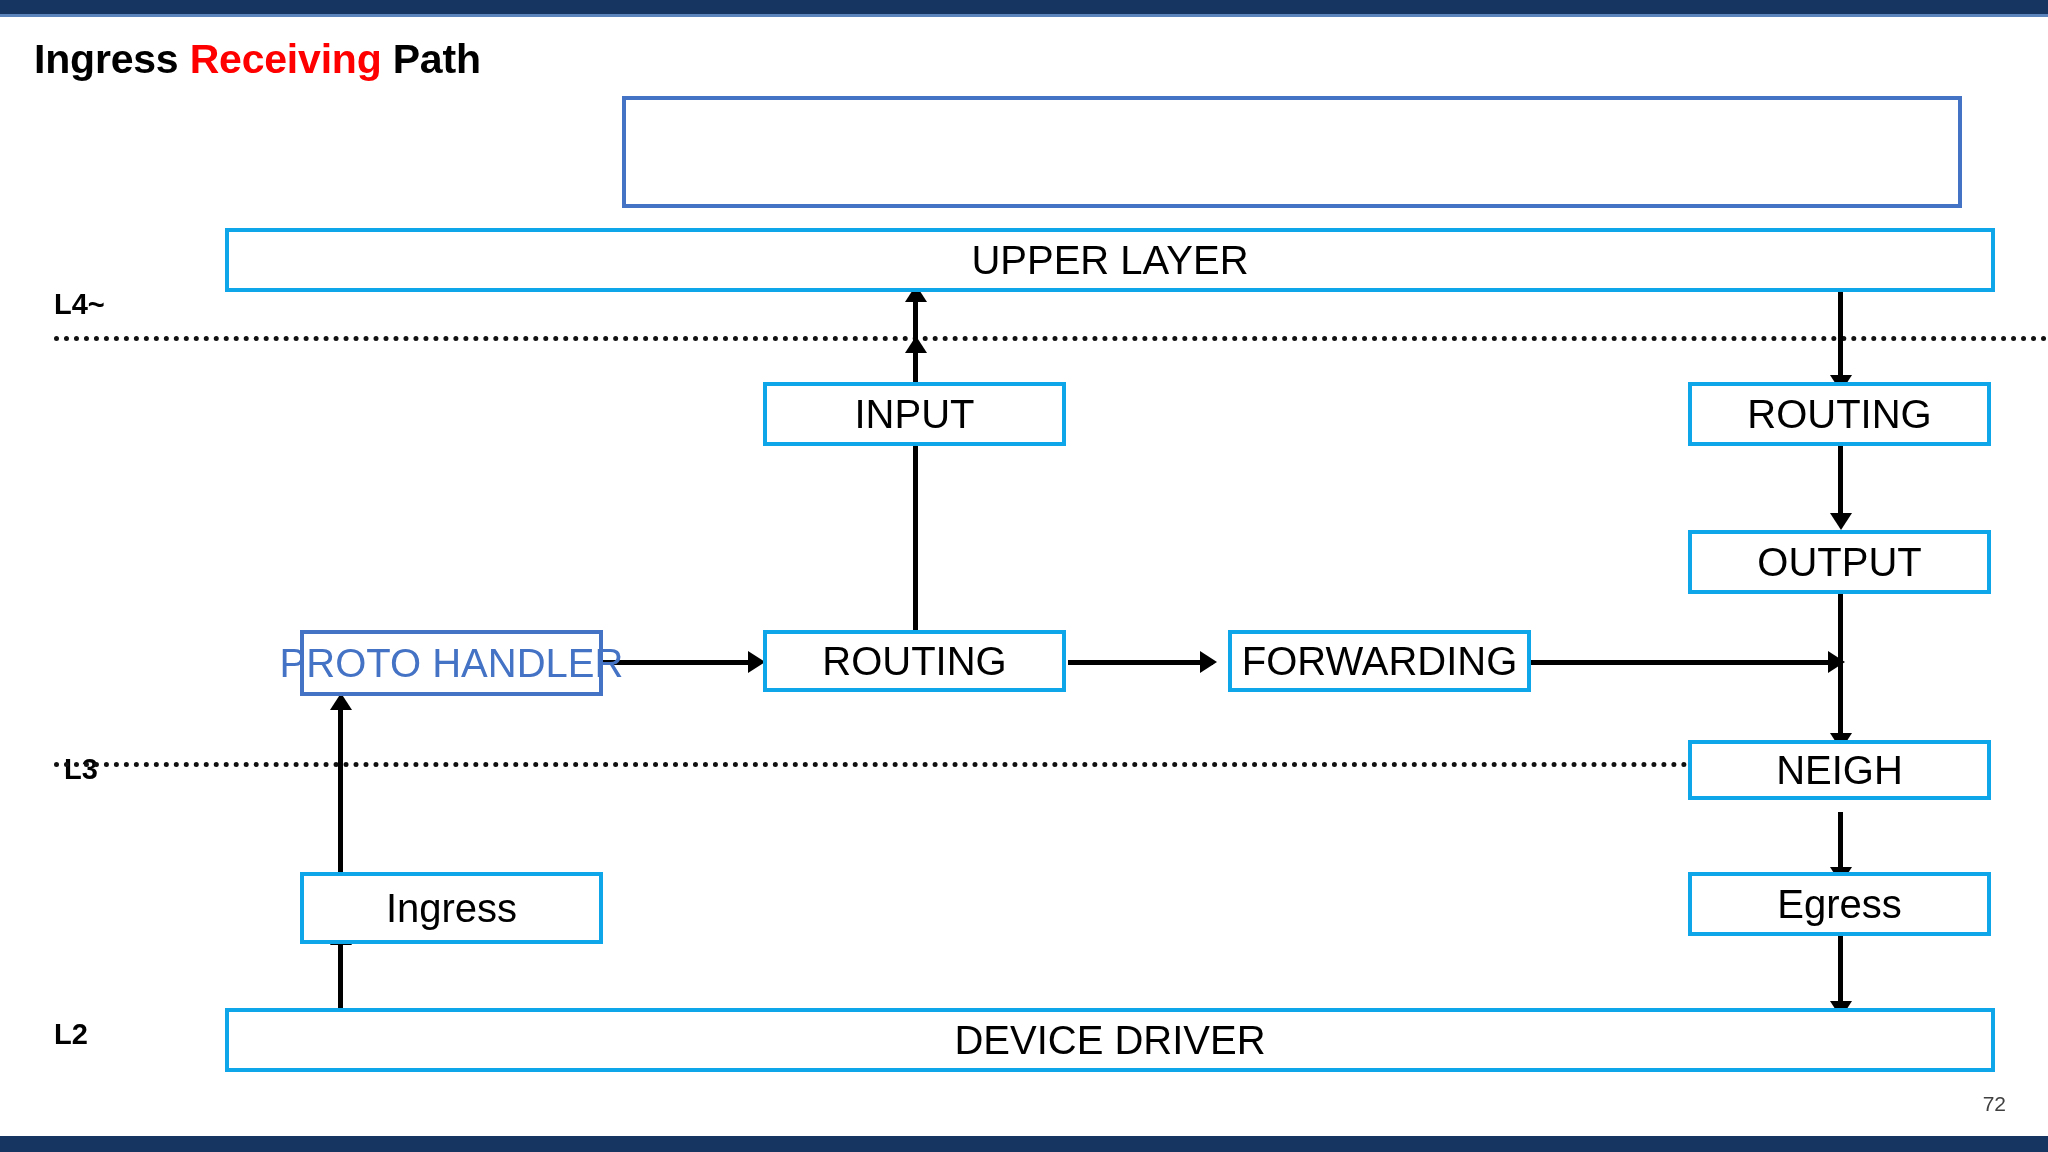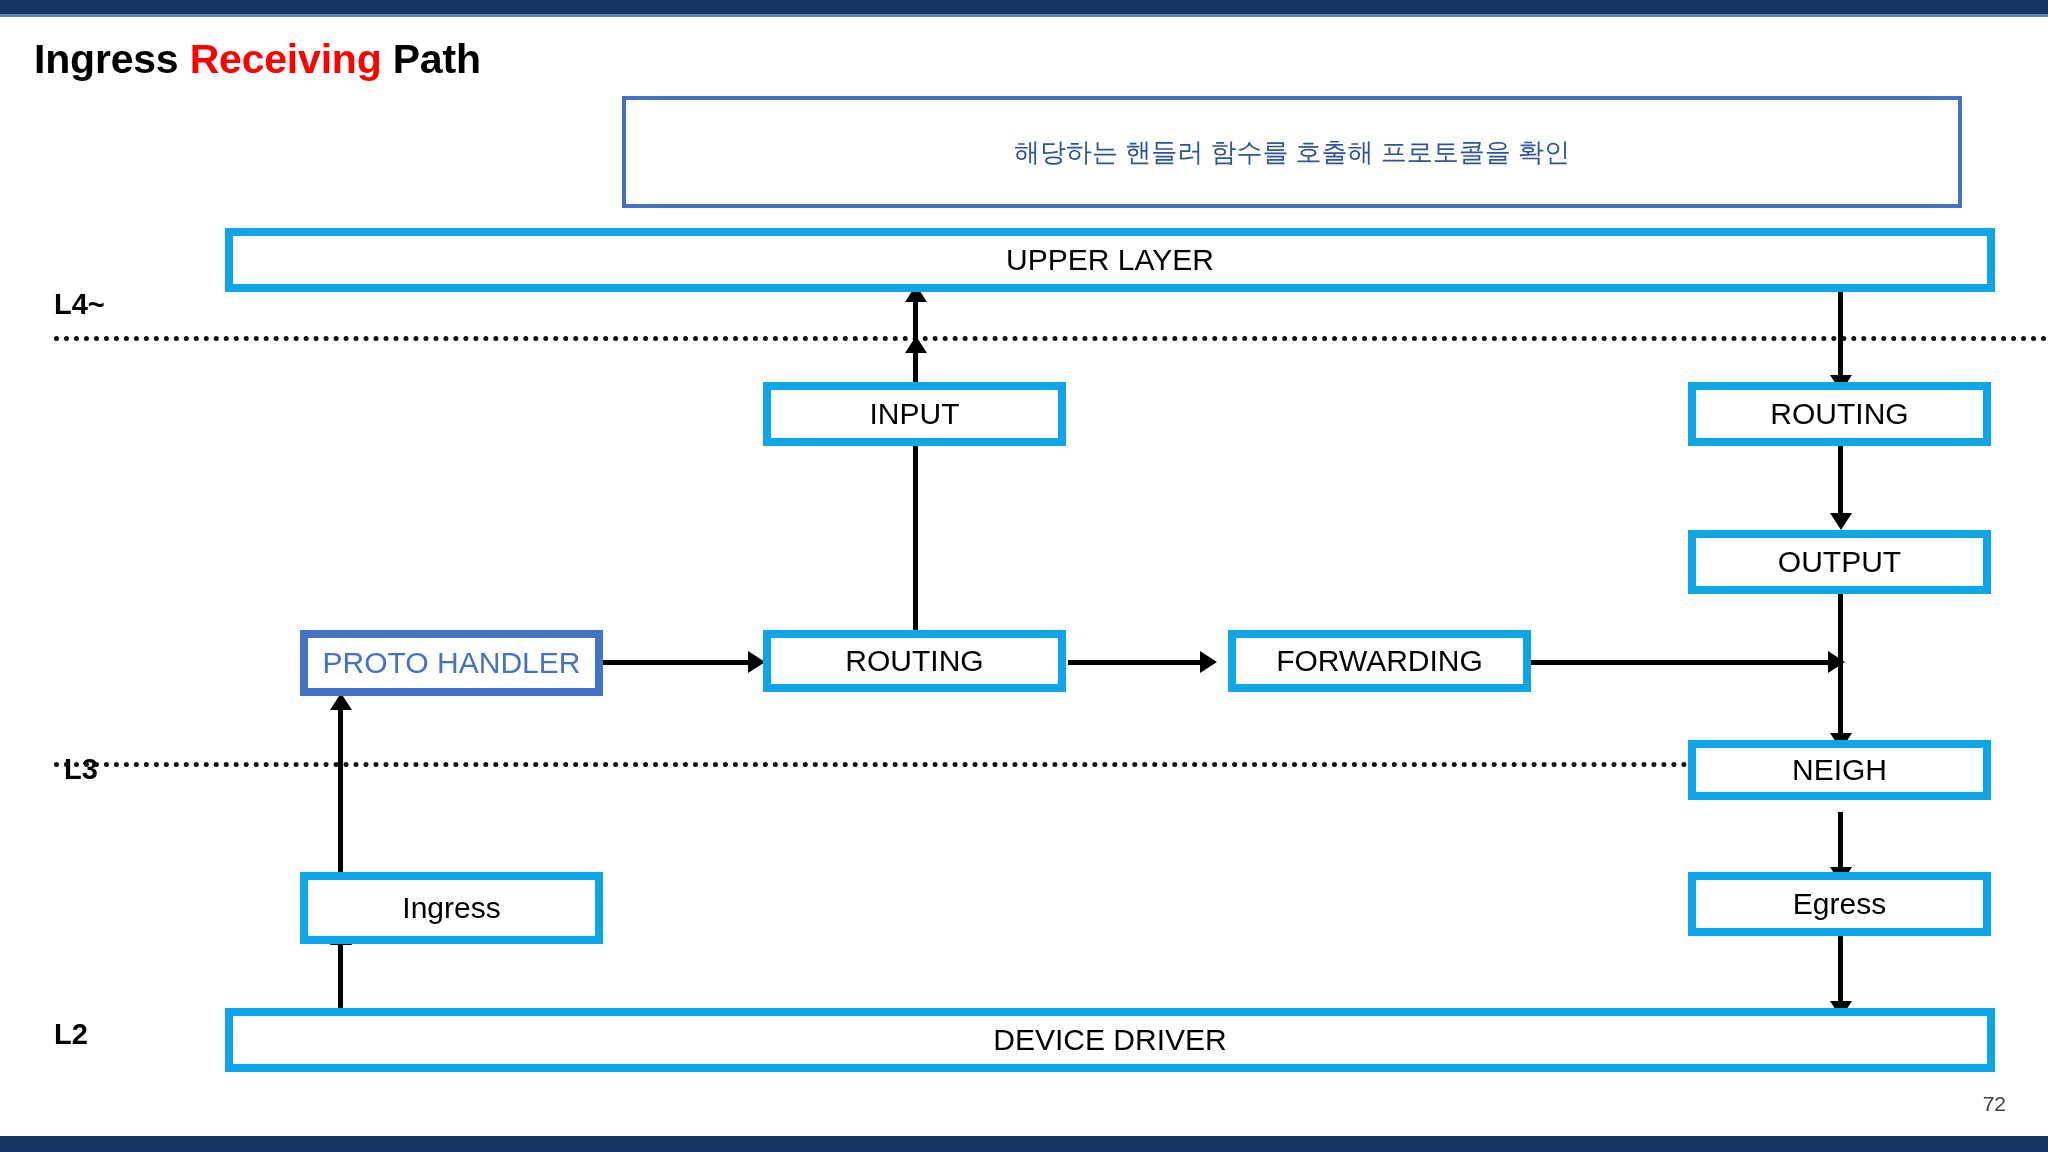--- a/index.html
+++ b/index.html
@@ -81,26 +81,26 @@
   .dotted-line {
     position: absolute;
     height: 0;
     border-top: 5px dotted #111111;
   }
 
   
   .box {
     position: absolute;
     box-sizing: border-box;
-    border: 8px solid #0ea5e9;
+    border: 4px solid #0ea5e9;
     background: #ffffff;
     display: flex;
     align-items: center;
     justify-content: center;
-    font-size: 30px;
+    font-size: 40px;
     color: #000000;
     white-space: nowrap;
   }
   .box.blue {
     border-color: #4472C4;
     color: #4472C4;
   }
 
   
   .conn {
@@ -137,21 +137,20 @@
 <div class="top-bar-accent"></div>
 <div class="bottom-bar"></div>
 
 <div class="slide-title">
   <span>Ingress </span><span class="hl">Receiving</span><span> Path</span>
 </div>
 
 <div class="page-number">72</div>
 
 <div class="callout">
-  <div>해당하는 핸들러 함수를 호출해 프로토콜을 확인</div>
 </div>
 
 <div class="layer-label" style="left:54px; top:288px;">L4~</div>
 <div class="layer-label" style="left:64px; top:725px;margin-top:28px;">L3</div>
 <div class="layer-label" style="left:54px; top:1018px;">L2</div>
 
 <div class="dotted-line" style="left:54px; top:336px; width:1994px;"></div>
 <div class="dotted-line" style="left:54px; top:762px; width:1634px;"></div>
 
 <div class="conn v" style="left:338px; top:935px; height:84px;"></div>

